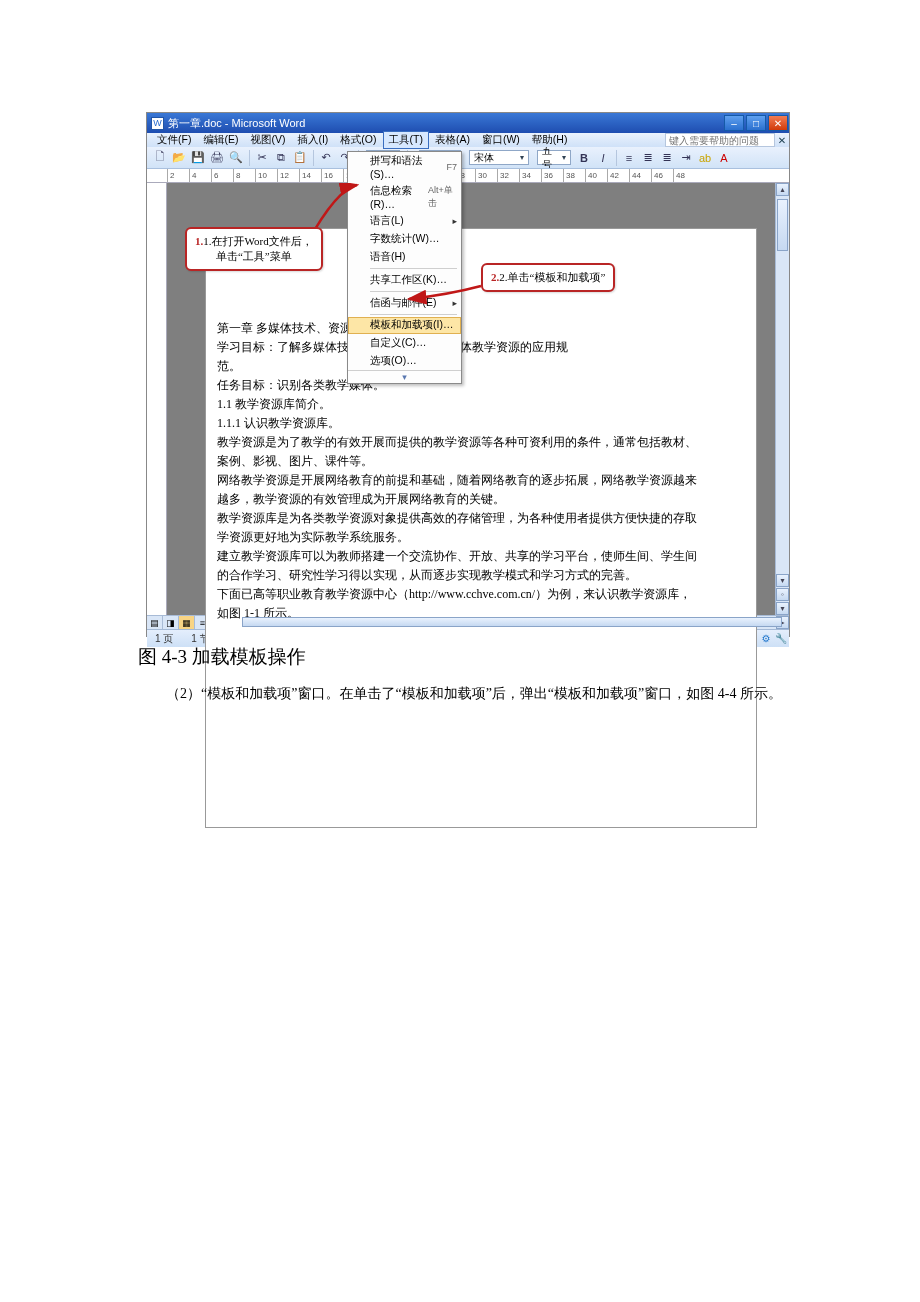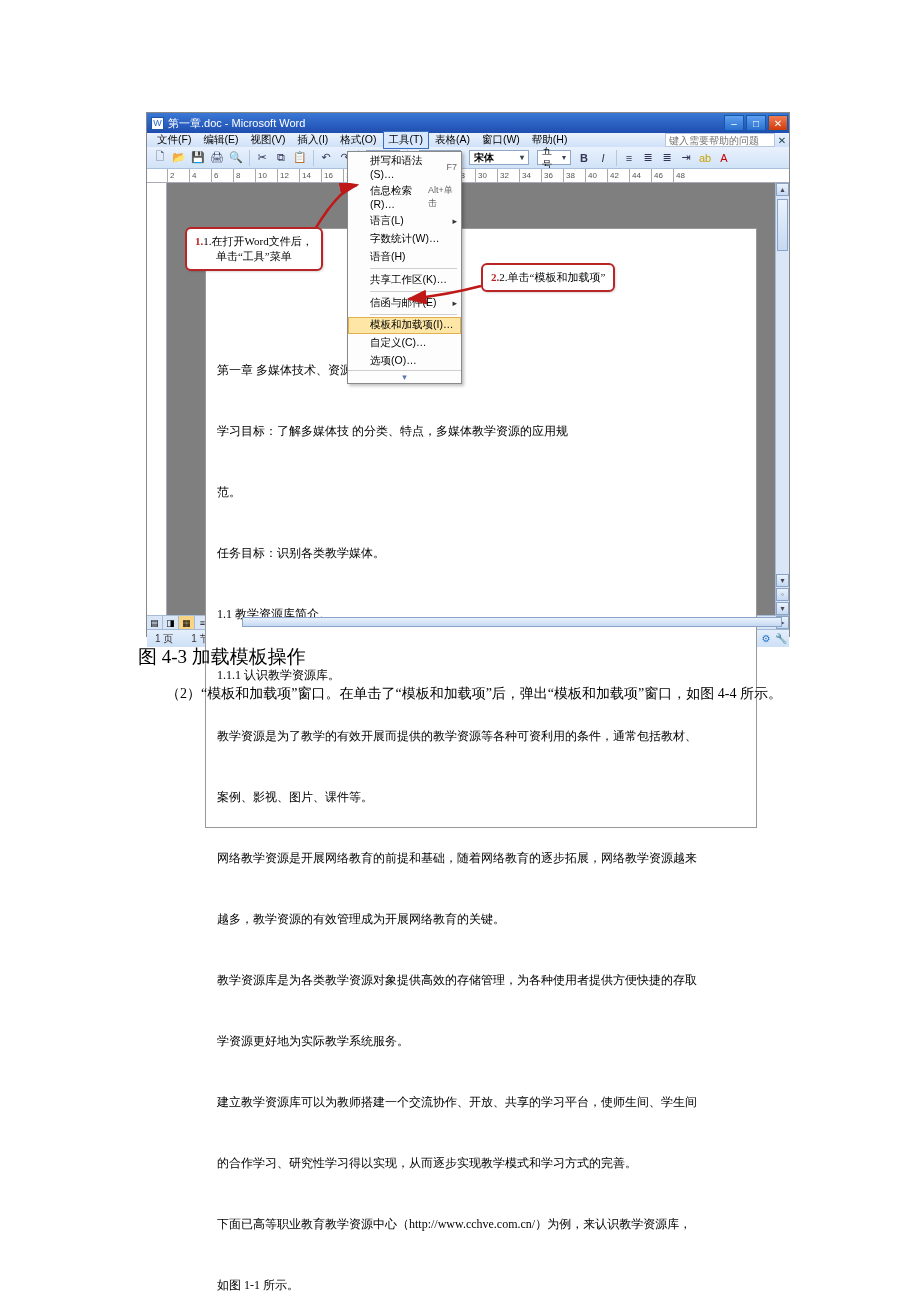--- a/index.html
+++ b/index.html
@@ -156,21 +156,21 @@
   .doc-text {
     position: absolute;
     left: 70px;
     top: 136px;
     width: 530px;
     font-family: "SimSun", "宋体", serif;
     font-size: 12px;
     line-height: 19px;
     color: #000;
   }
-  .doc-text .line { white-space: nowrap; margin-top: 42px; }
+  .doc-text .line { white-space: nowrap; }
   .vscroll {
     position: absolute;
     right: 0; top: 0;
     width: 14px; height: 100%;
     background: #d9e6f7;
     border-left: 1px solid #a8bbd6;
   }
   .vscroll .arrow, .hscroll .arrow {
     width: 13px; height: 13px;
     background: linear-gradient(#e9f2fe, #c6d9f1);
@@ -367,21 +367,21 @@
     <span class="tsel" style="width:34px;">
       <span>100%</span>
         <span class="caret">▾</span>
     </span>
     <span class="tsep"></span>
     <span class="touter" style="margin-left:4px;">
       <span class="tsel" style="width:42px;">
         <span>正文</span>
           <span class="caret">▾</span>
       </span>
-      <span class="tsel" style="width:60px;font-weight:bold;">
+      <span class="tsel" style="width:60px;">
         <span>宋体</span>
           <span class="caret">▾</span>
       </span>
       <span class="tsel" style="width:34px;">
         <span>五号</span>
           <span class="caret">▾</span>
       </span>
       <span class="tbtn" style="font-weight:bold;">B</span>
       <span class="tbtn" style="font-style:italic;">I</span>
       <span class="tsep"></span>

